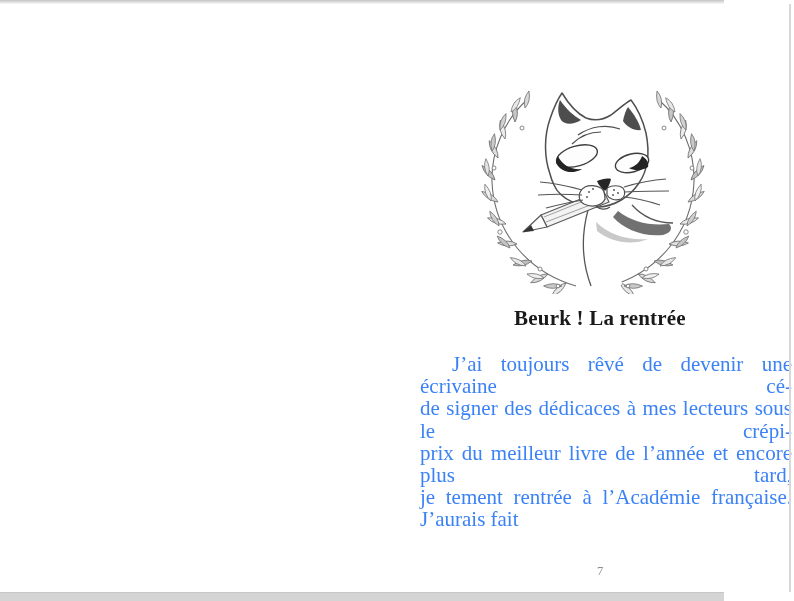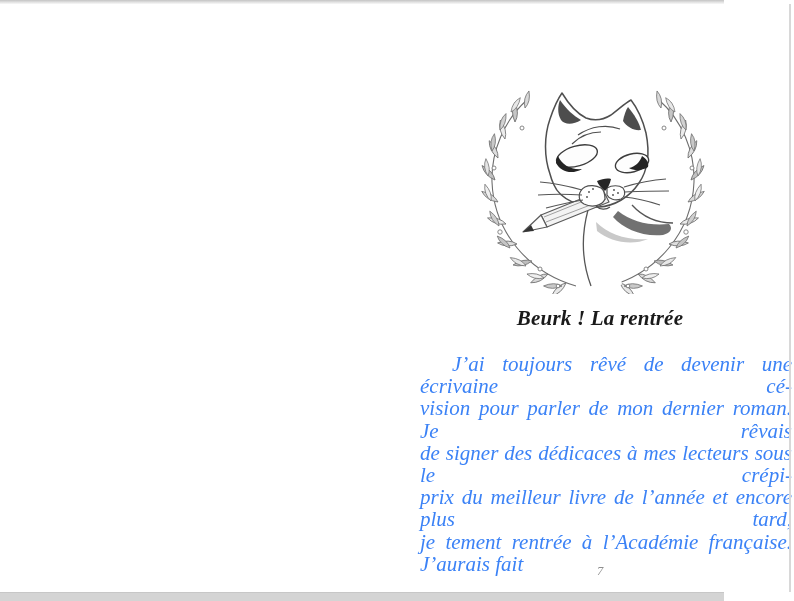--- a/index.html
+++ b/index.html
@@ -1,20 +1,20 @@
 <!DOCTYPE html>
 <html><head>
 <meta charset="utf-8">
 <style>
   html,body{margin:0;padding:0;}
   body{
     width:794px;height:601px;overflow:hidden;background:#ffffff;
     font-family:"Liberation Serif", serif;
   }
-  .screen{position:relative;width:724px;height:601px;background:#ffffff;font-style:italic;}
+  .screen{position:relative;width:724px;height:601px;background:#ffffff;}
 
   
   .top-bar{
     position:absolute;top:0;left:0;right:0;height:4px;
     background:linear-gradient(to bottom,#c3c3c3 0%,#e2e2e2 55%,#f8f8f8 100%);
   }
   .bottom-bar{
     position:absolute;bottom:0;left:0;right:0;height:9px;
     background:#d4d4d4;border-top:1px solid #c7c7c7;box-sizing:border-box;
   }
@@ -154,21 +154,20 @@
             <path d="M 154 133 C 166 134 178 137 190 141"></path>
           </g>
         </g>
       </svg>
     </div>
 
     <h1 class="chapter-title">Beurk ! La rentrée</h1>
 
     <div class="body-text">
         <div class="body-line">J’ai toujours rêvé de devenir une écrivaine cé-</div>
-        <div class="body-line">vision pour parler de mon dernier roman. Je rêvais</div>
         <div class="body-line">de signer des dédicaces à mes lecteurs sous le crépi-</div>
         <div class="body-line">prix du meilleur livre de l’année et encore plus tard,</div>
         <div class="body-line">je tement rentrée à l’Académie française. J’aurais fait</div>
       </div>
 
     <div class="page-number">7</div>
 
   </div>
 
   <div class="page-edge"></div>

